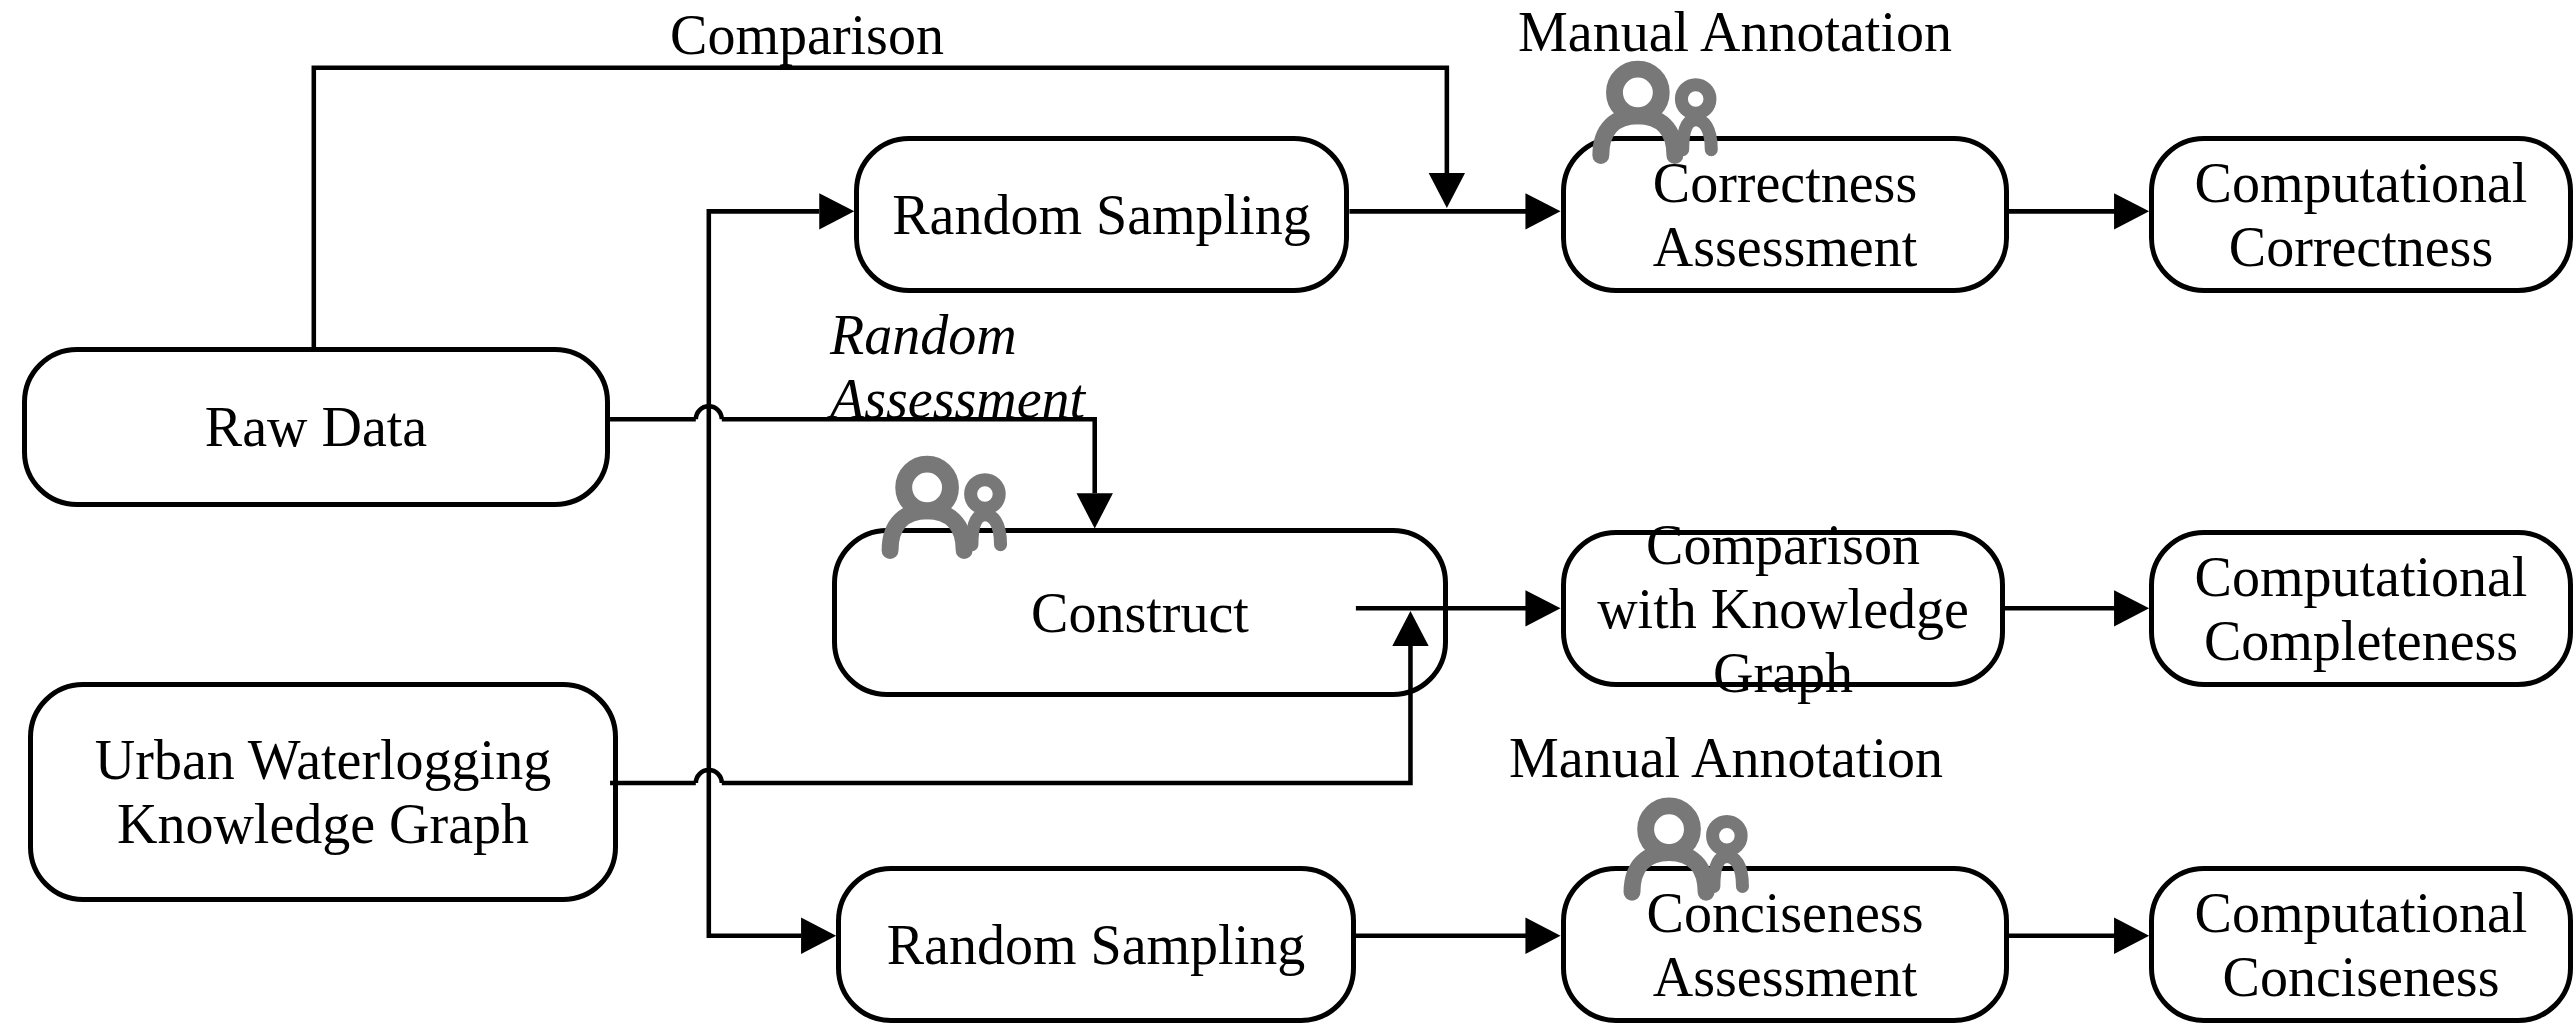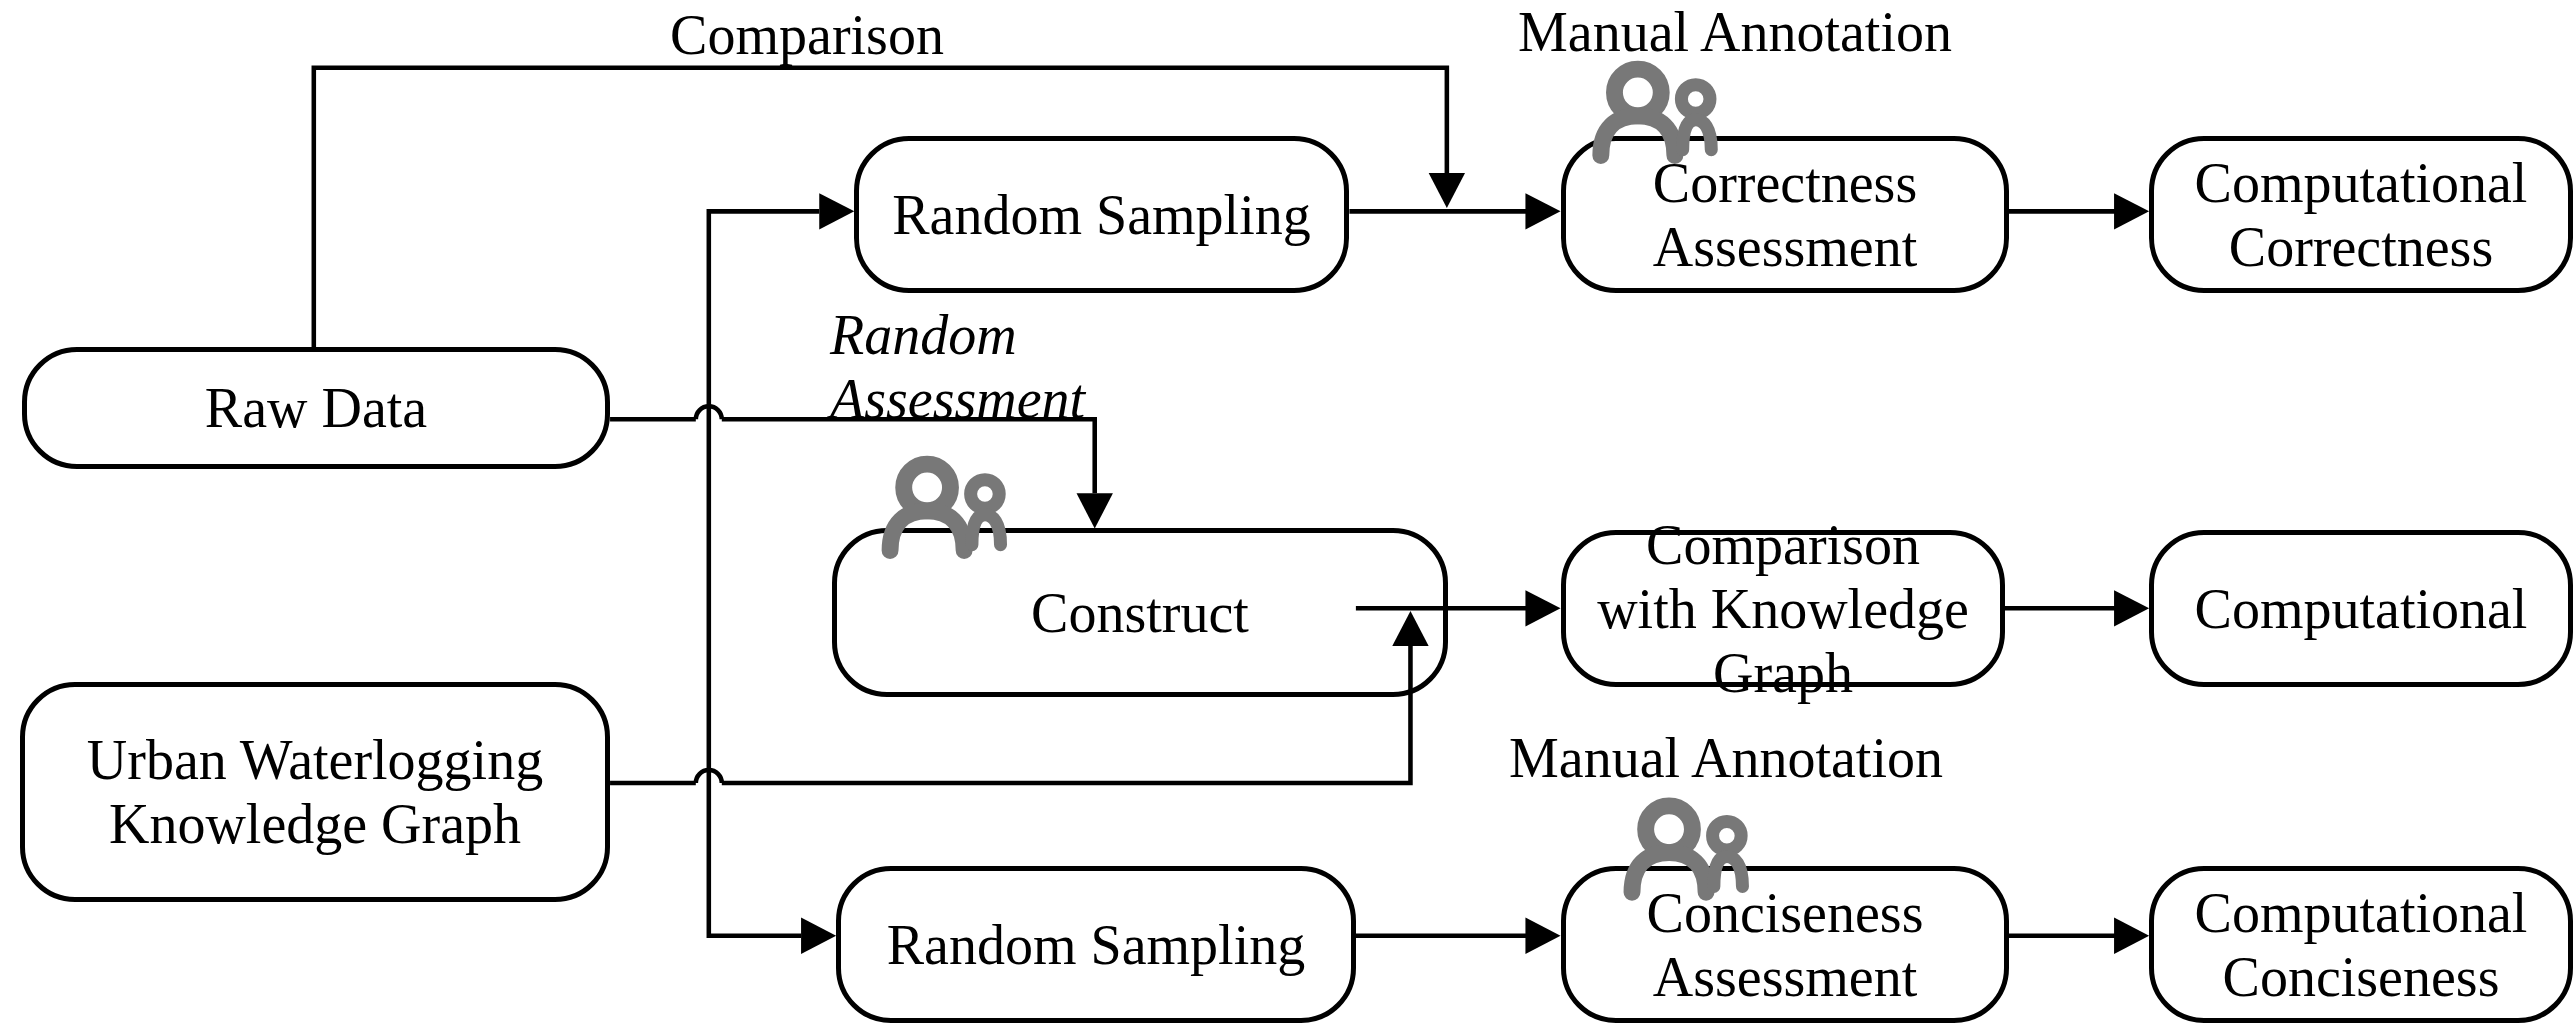--- a/index.html
+++ b/index.html
@@ -96,25 +96,25 @@
       <polygon points="2402,1440 2348,1412 2348,1468"></polygon>
       <polygon points="3308,325 3254,297 3254,353"></polygon>
       <polygon points="3308,936 3254,908 3254,964"></polygon>
       <polygon points="3308,1440 3254,1412 3254,1468"></polygon>
       <polygon points="2227,320 2199,266 2255,266"></polygon>
       <polygon points="1685,813 1657,759 1713,759"></polygon>
       <polygon points="2171,940 2143,994 2199,994"></polygon>
     </g>
   </svg>
 
-  <div class="node" style="left:22px; top:347px; width:588px; height:122px;">
+  <div class="node" style="left:22px; top:347px; width:588px; height:160px;">
     <span class="ln">Raw Data</span>
   </div>
 
-  <div class="node" style="left:20px; top:682px; width:590px; height:220px;">
+  <div class="node" style="left:28px; top:682px; width:590px; height:220px;">
     <span class="ln">Urban Waterlogging</span>
     <span class="ln">Knowledge Graph</span>
   </div>
 
   <div class="node" style="left:854px; top:136px; width:495px; height:157px;">
     <span class="ln">Random Sampling</span>
   </div>
 
   <div class="node" style="left:832px; top:528px; width:616px; height:169px;">
     <span class="ln">Construct</span>
@@ -140,20 +140,21 @@
     <span class="ln">Assessment</span>
   </div>
 
   <div class="node" style="left:2149px; top:136px; width:424px; height:157px;">
     <span class="ln">Computational</span>
     <span class="ln">Correctness</span>
   </div>
 
   <div class="node" style="left:2149px; top:530px; width:424px; height:157px;">
     <span class="ln">Computational</span>
+    <span class="ln">Completeness</span>
   </div>
 
   <div class="node" style="left:2149px; top:866px; width:424px; height:157px;">
     <span class="ln">Computational</span>
     <span class="ln">Conciseness</span>
   </div>
 
   <div class="flabel center" style="left:612px; top:2.6px; width:390px;">Comparison</div>
 
   <div class="flabel center" style="left:1518px; top:0px; width:390px;">Manual Annotation</div>

